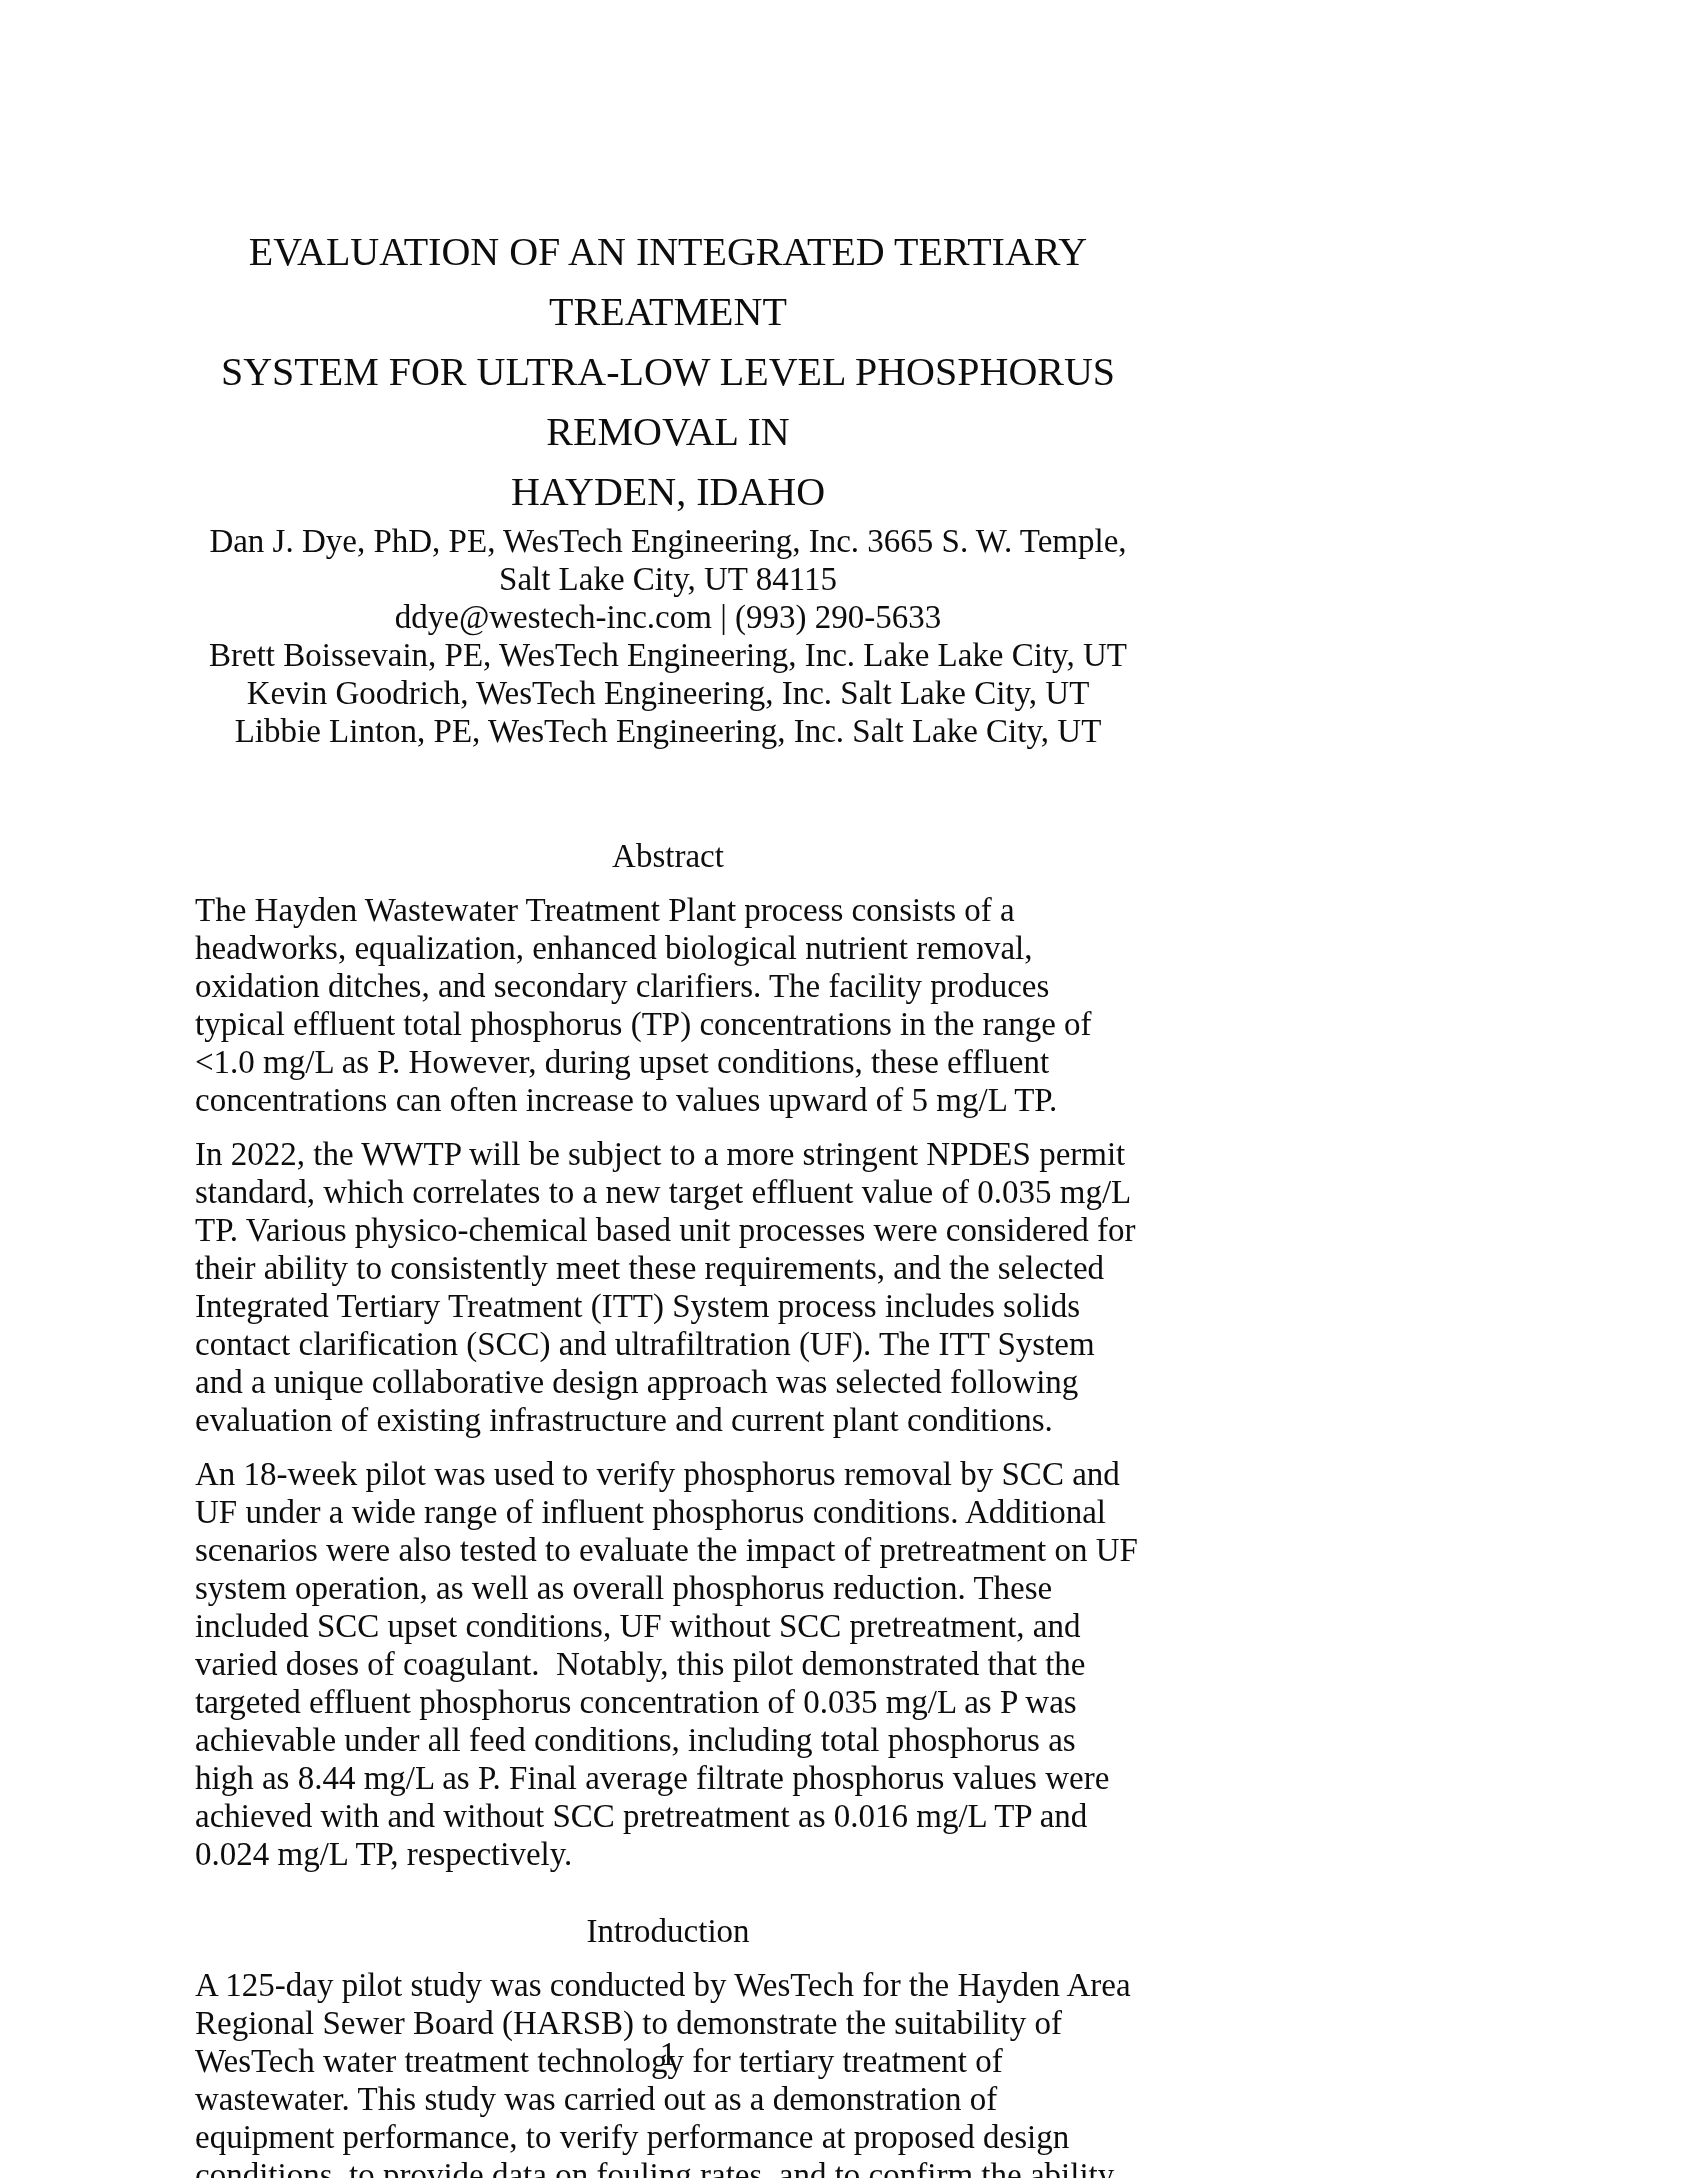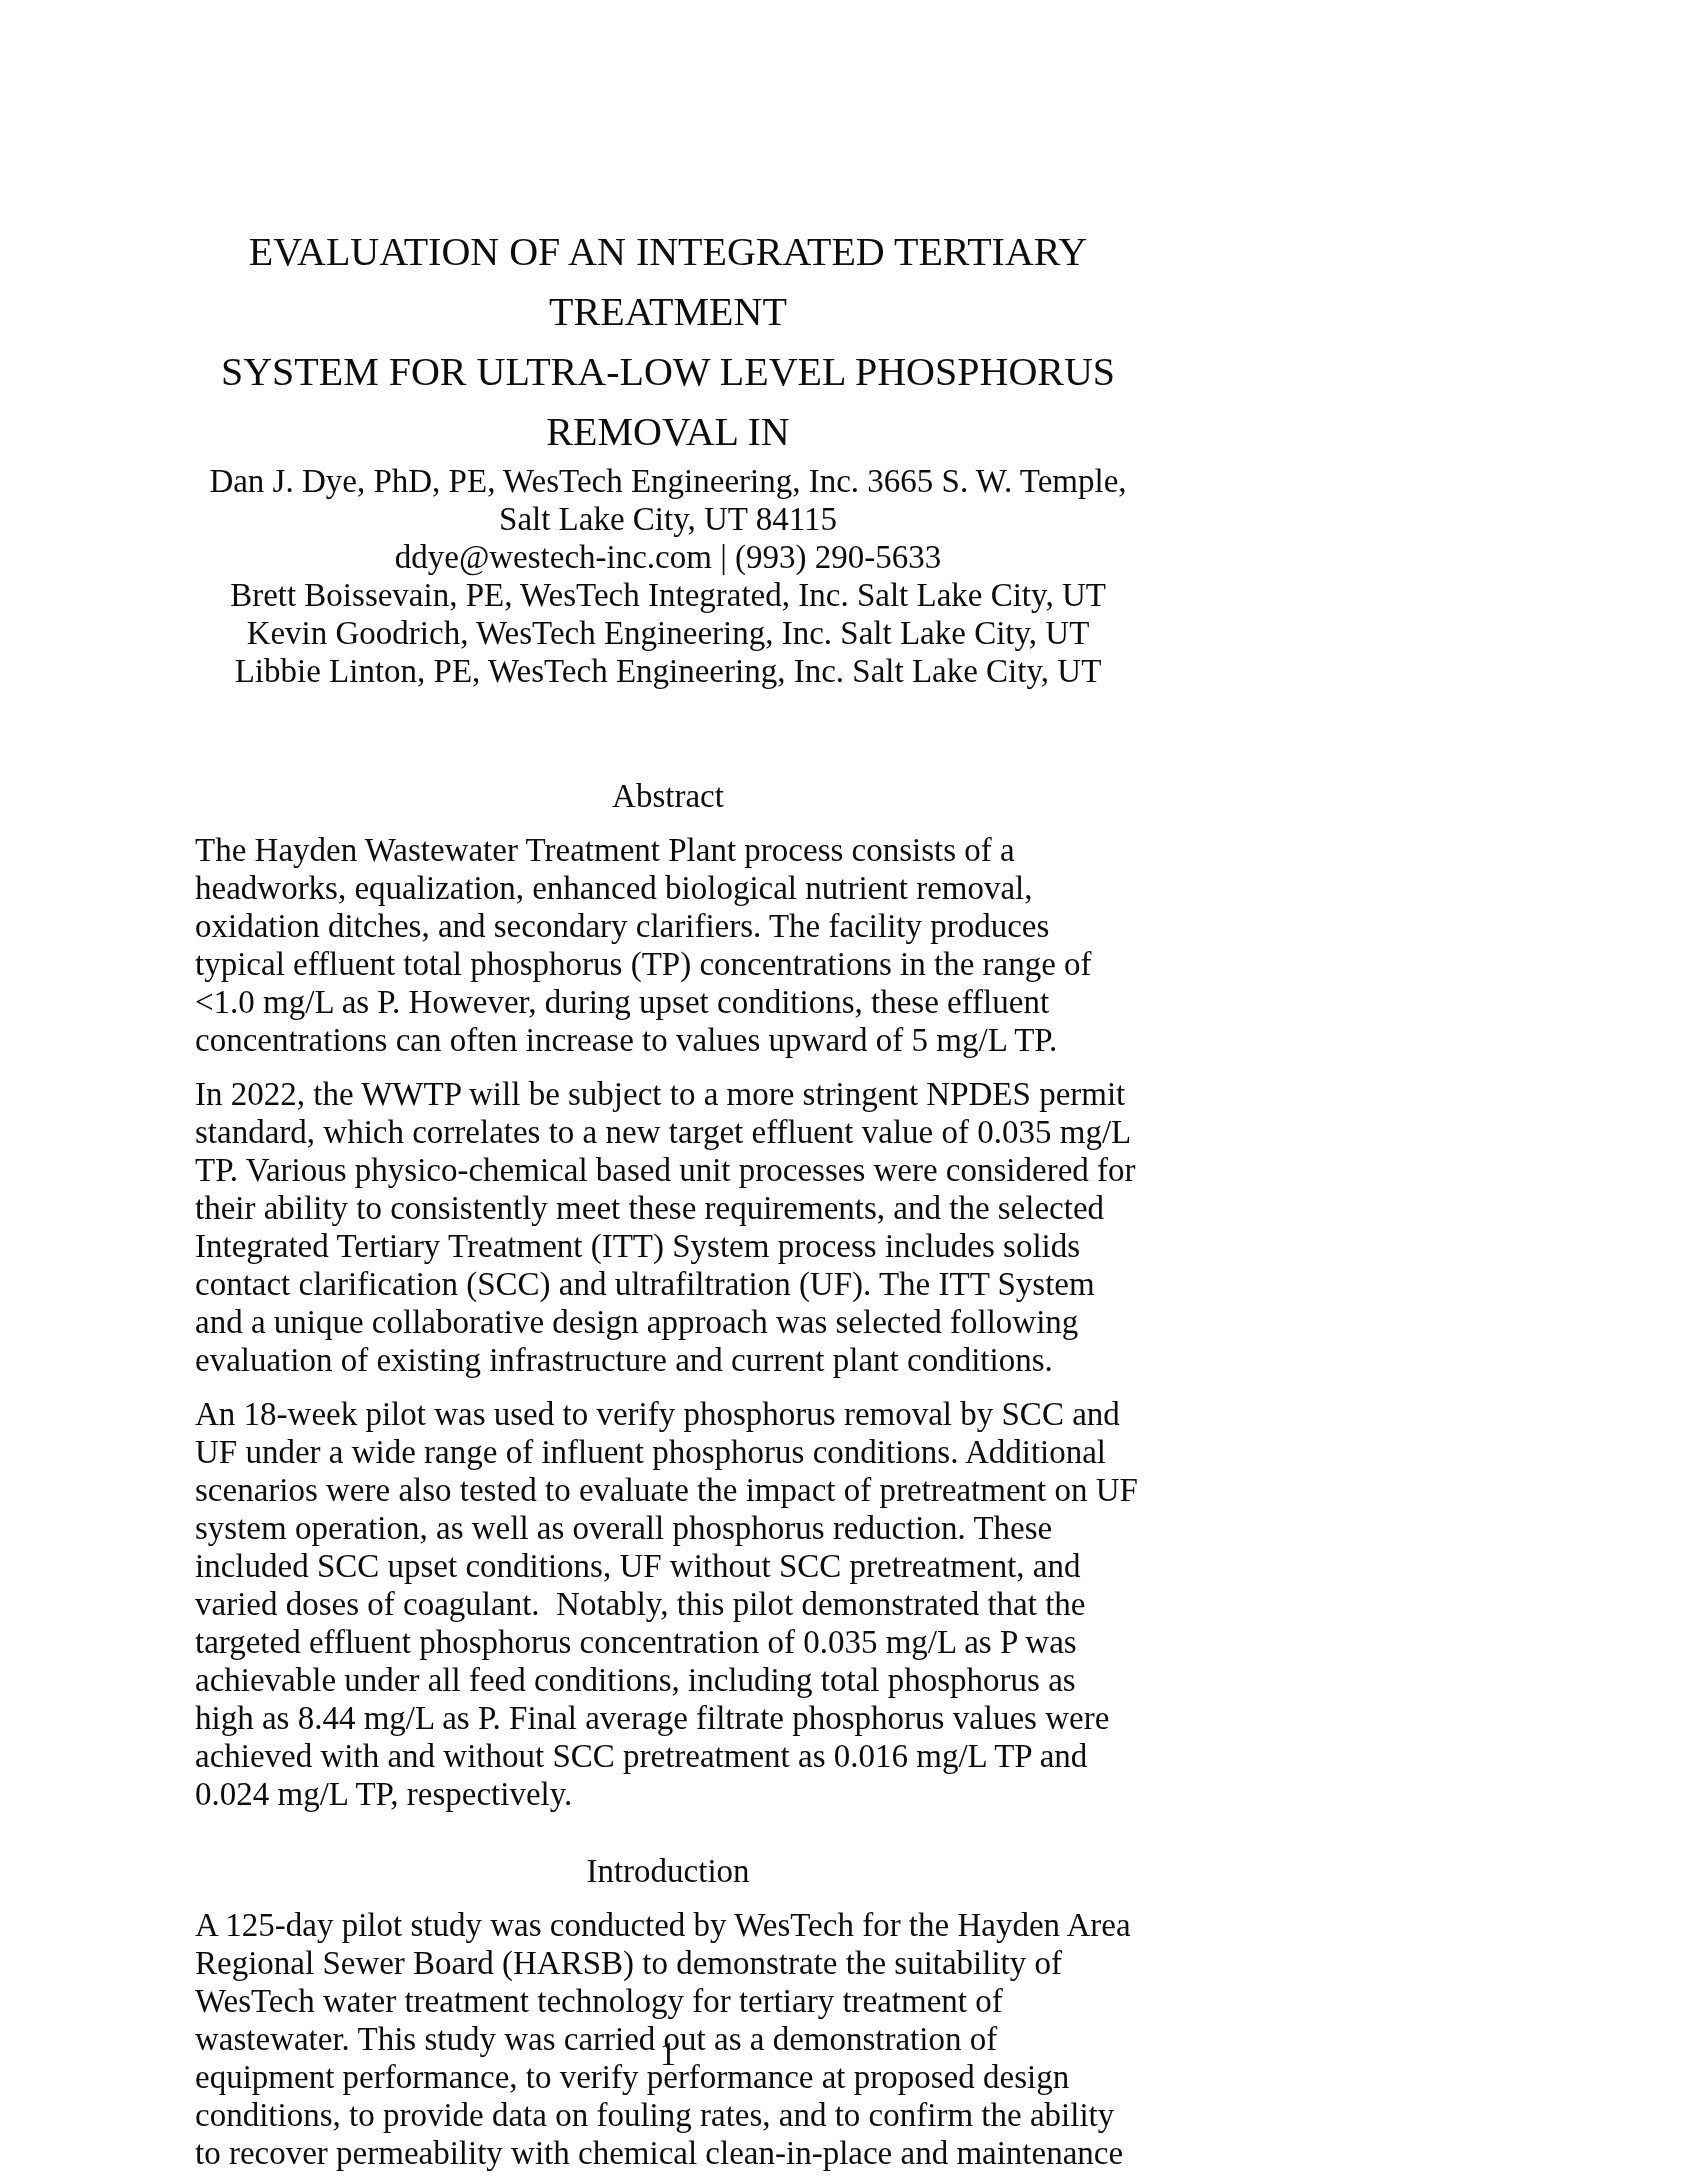--- a/index.html
+++ b/index.html
@@ -63,26 +63,27 @@
 </style>
 </head>
 <body>
 
 <div class="page">
   <div class="content">
 
     <header class="title-block">
       <div>EVALUATION OF AN INTEGRATED TERTIARY TREATMENT</div>
       <div>SYSTEM FOR ULTRA-LOW LEVEL PHOSPHORUS REMOVAL IN</div>
+      <div>HAYDEN, IDAHO</div>
     </header>
 
     <div class="author-block">
       <div>Dan J. Dye, PhD, PE, WesTech Engineering, Inc. 3665 S. W. Temple, Salt Lake City, UT 84115</div>
       <div>ddye@westech-inc.com | (993) 290-5633</div>
-      <div>Brett Boissevain, PE, WesTech Integrated, Inc. Salt Lake City, UT</div>
+      <div>Brett Boissevain, PE, WesTech Engineering, Inc. Lake Lake City, UT</div>
       <div>Kevin Goodrich, WesTech Engineering, Inc. Salt Lake City, UT</div>
       <div>Libbie Linton, PE, WesTech Engineering, Inc. Salt Lake City, UT</div>
     </div>
 
     <h2 class="section-heading">Abstract</h2>
     <p class="para">The Hayden Wastewater Treatment Plant process consists of a headworks, equalization, enhanced biological nutrient removal, oxidation ditches, and secondary clarifiers. The facility produces typical effluent total phosphorus (TP) concentrations in the range of &lt;1.0 mg/L as P. However, during upset conditions, these effluent concentrations can often increase to values upward of 5 mg/L TP.</p>
     <p class="para">In 2022, the WWTP will be subject to a more stringent NPDES permit standard, which correlates to a new target effluent value of 0.035 mg/L TP. Various physico-chemical based unit processes were considered for their ability to consistently meet these requirements, and the selected Integrated Tertiary Treatment (ITT) System process includes solids contact clarification (SCC) and ultrafiltration (UF). The ITT System and a unique collaborative design approach was selected following evaluation of existing infrastructure and current plant conditions.</p>
     <p class="para">An 18-week pilot was used to verify phosphorus removal by SCC and UF under a wide range of influent phosphorus conditions. Additional scenarios were also tested to evaluate the impact of pretreatment on UF system operation, as well as overall phosphorus reduction. These included SCC upset conditions, UF without SCC pretreatment, and varied doses of coagulant.  Notably, this pilot demonstrated that the targeted effluent phosphorus concentration of 0.035 mg/L as P was achievable under all feed conditions, including total phosphorus as high as 8.44 mg/L as P. Final average filtrate phosphorus values were achieved with and without SCC pretreatment as 0.016 mg/L TP and 0.024 mg/L TP, respectively.</p>
 
     <h2 class="section-heading intro">Introduction</h2>

